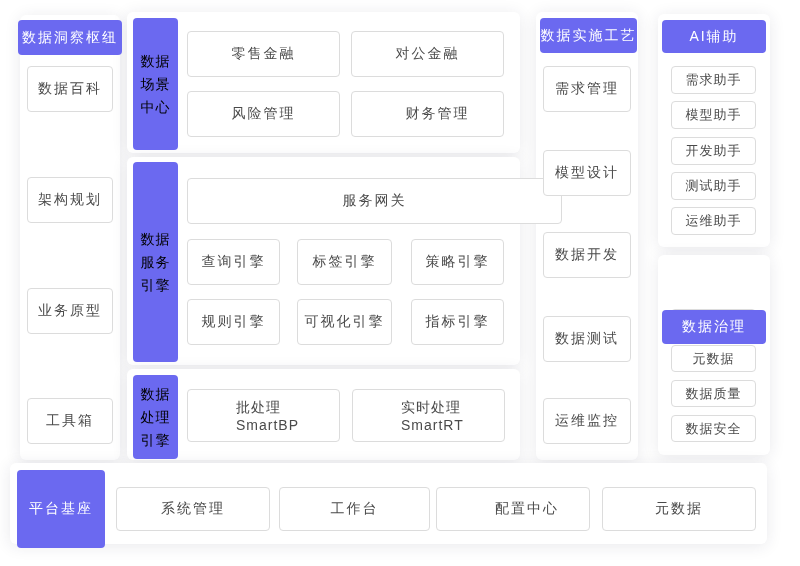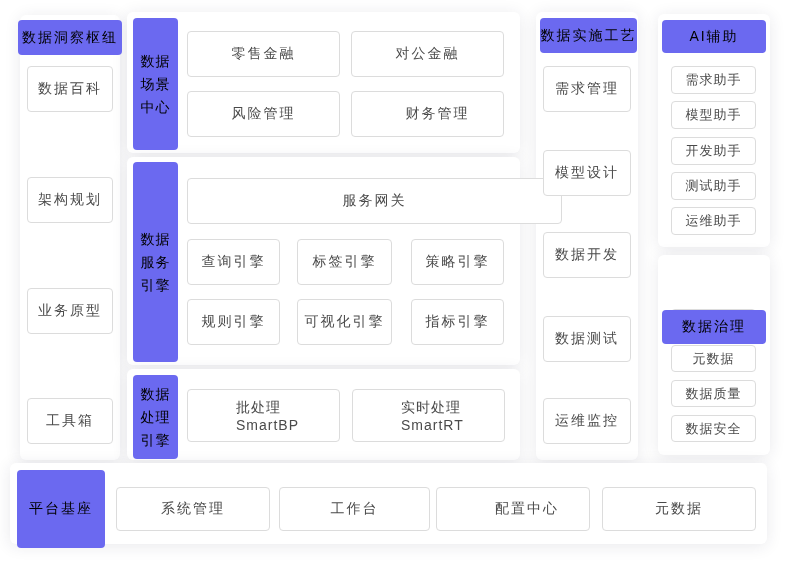--- a/index.html
+++ b/index.html
@@ -4,21 +4,21 @@
 <style>
   html,body { margin:0; padding:0; background:#ffffff; }
   body { font-family:"Liberation Sans","DejaVu Sans",sans-serif; }
   .stage { position:relative; width:800px; height:566px; background:#ffffff; overflow:hidden; }
   .panel {
     position:absolute; background:#ffffff; border-radius:6px;
     box-shadow:0 2px 16px rgba(35,40,70,0.10);
   }
   .ph {
     position:absolute; display:flex; align-items:center; justify-content:center;
-    background:var(--accent,#6b69f0); color:#000000; border-radius:4px;
+    background:var(--accent,#6b69f0); color:#ffffff; border-radius:4px;
     font-size:14px; letter-spacing:2px; z-index:3;
   }
   .vbar {
     position:absolute; display:flex; align-items:center; justify-content:center;
     background:var(--accent,#6b69f0); color:#000000; border-radius:4px; z-index:3;
   }
   .vbar span {
     display:block; width:32px; text-align:center; font-size:14px;
     line-height:23px; letter-spacing:1px;
   }

